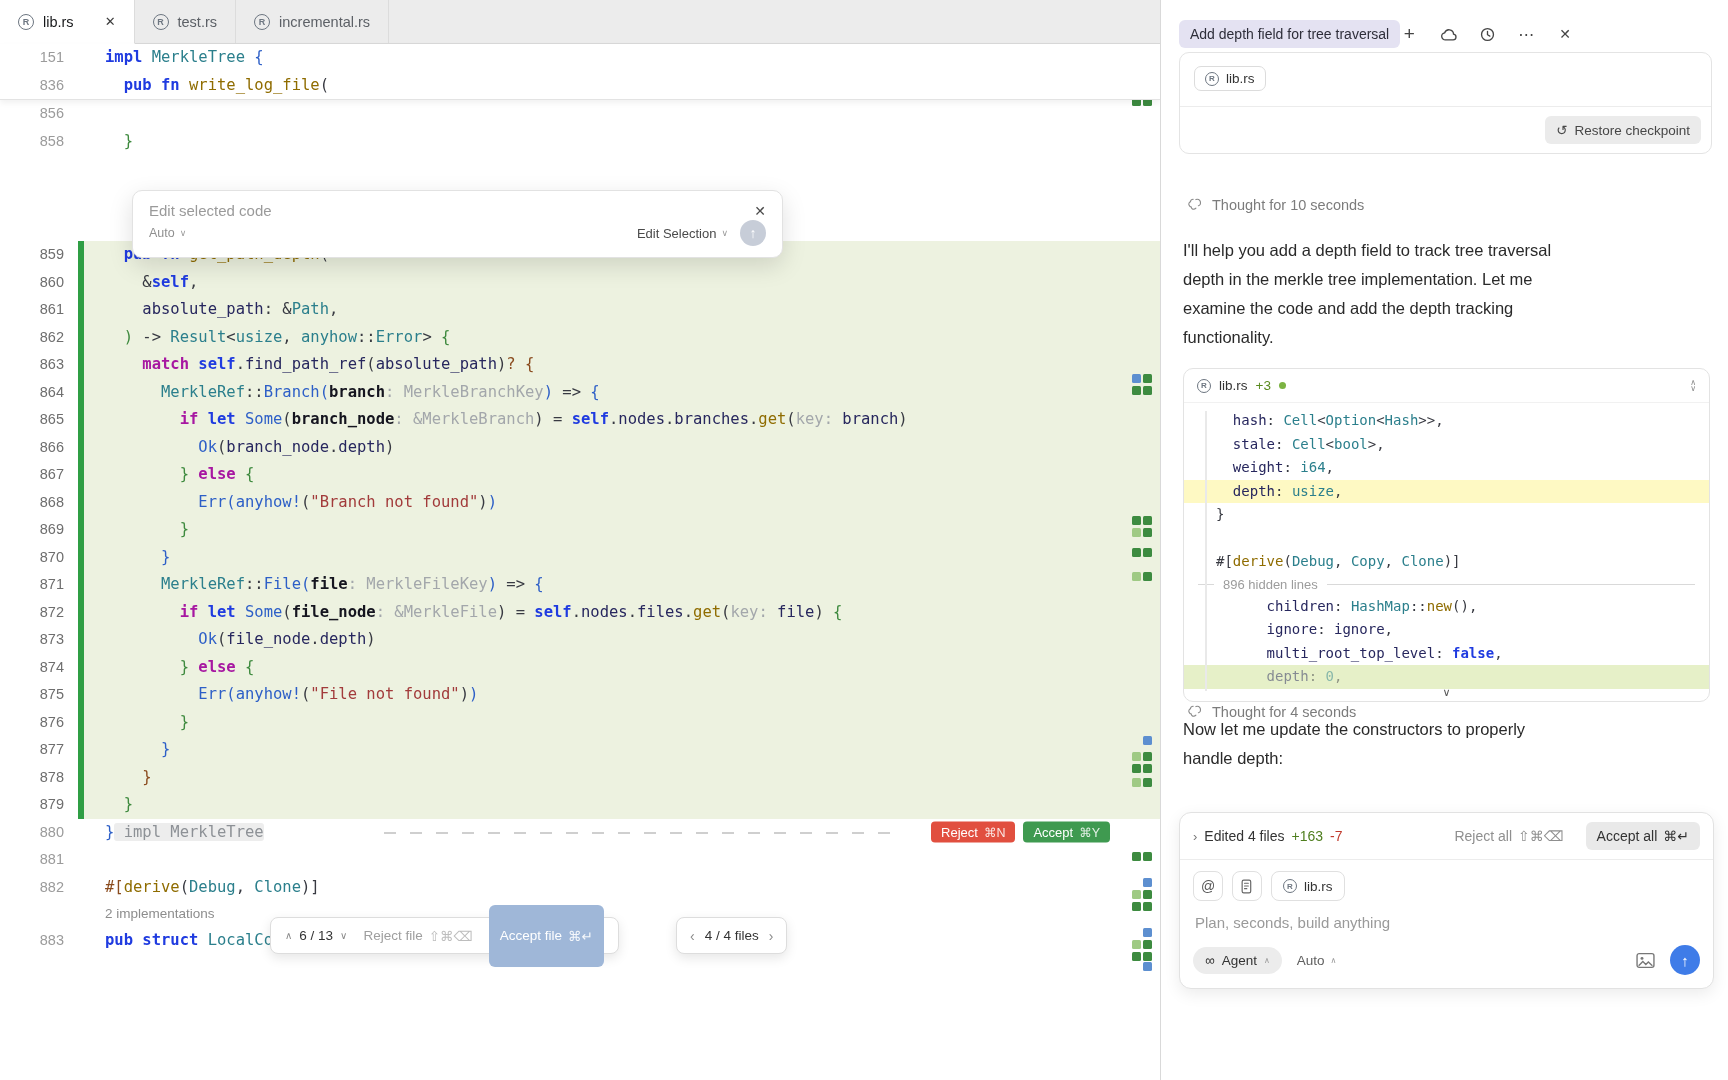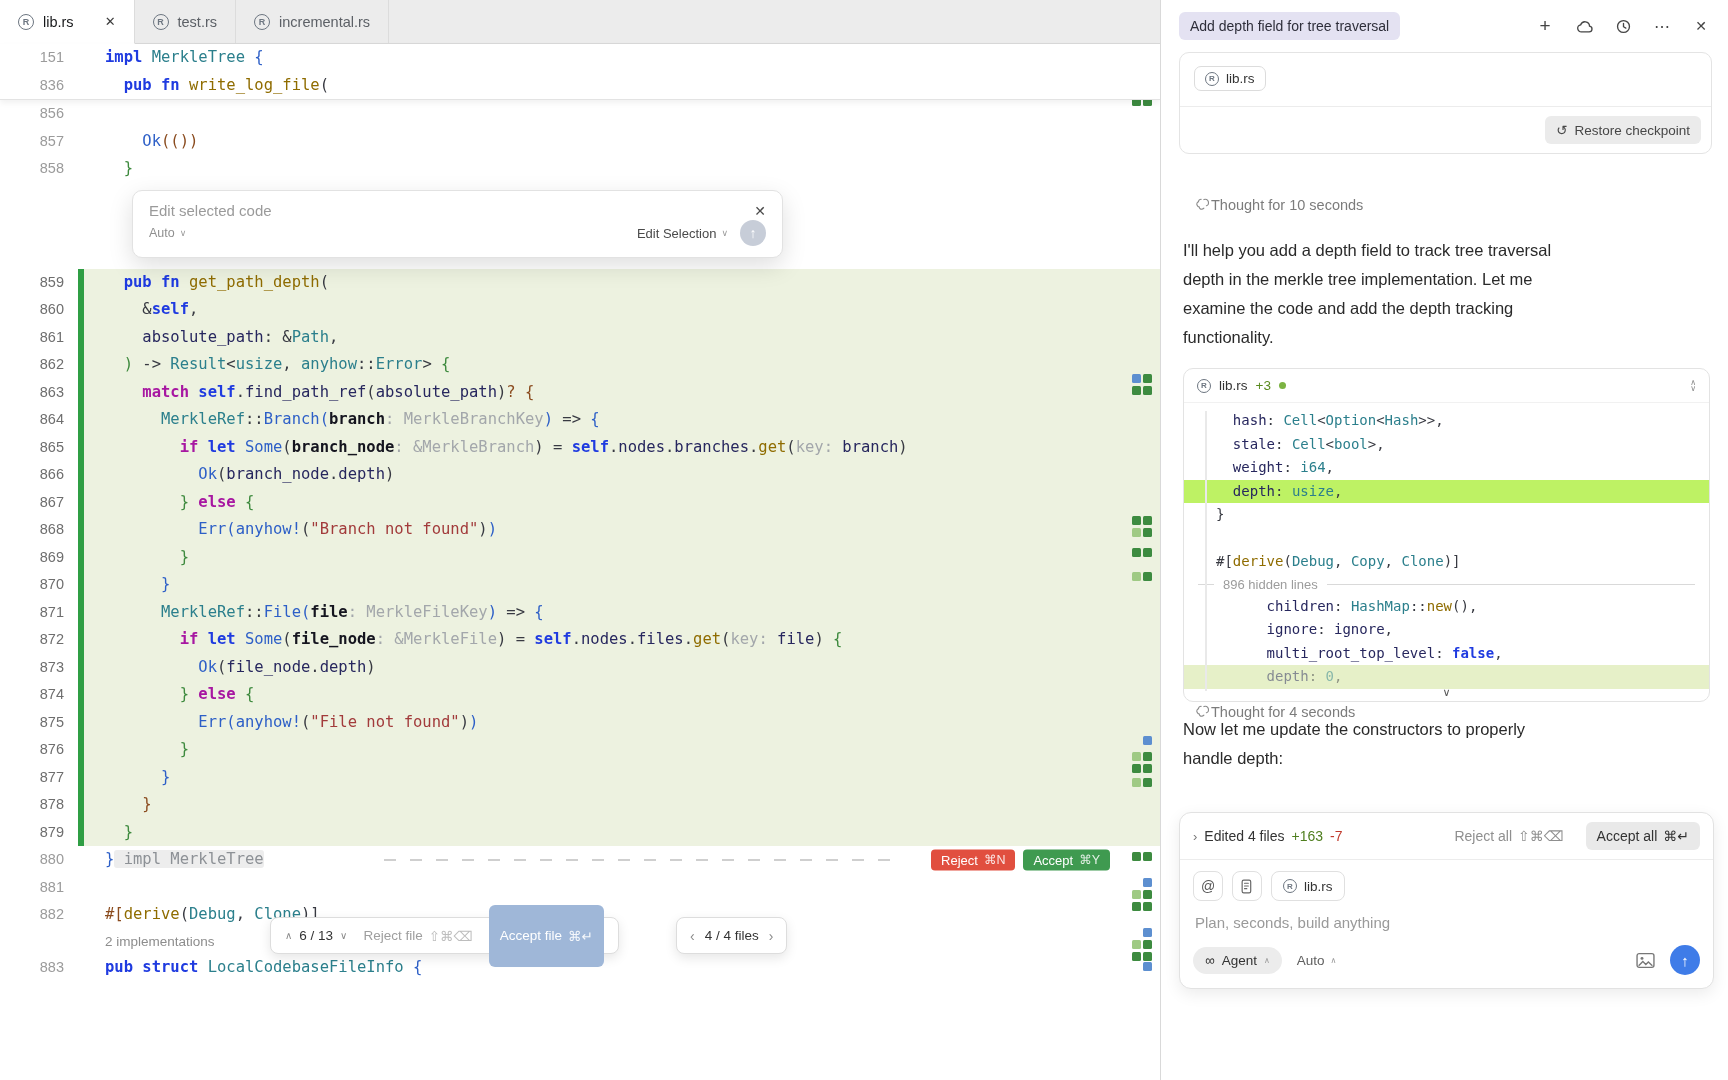--- a/index.html
+++ b/index.html
@@ -72,43 +72,43 @@
   .accfile .keys{opacity:.9}
   .fnavchev{color:#8a8a8a;font-size:14px}
 
   
   .mrow{position:absolute;right:8px;display:flex;gap:2px;z-index:1}
   .sq{width:9px;height:9px;border-radius:1.5px;display:inline-block}
   .sq-b{background:#5d8fd0}.sq-lg{background:#9fca84}.sq-dg{background:#3d8b40}
 
   
   .panel{position:relative;flex:1;border-left:1px solid #d9d9d9;background:#fff}
-  .phead{display:flex;align-items:center;justify-content:space-between;height:44px;padding:4px 18px}
+  .phead{display:flex;align-items:center;height:44px;padding:12px 18px}
   .ptitle{background:#e4e2f2;border-radius:6px;padding:6px 11px;font-size:14px;color:#2e2e3a}
   .picons{display:flex;align-items:center;gap:21px;color:#454545}
   .picon{width:18px;height:18px;display:flex;align-items:center;justify-content:center;font-size:16px;cursor:pointer}
   .ucard{position:absolute;left:18px;right:16px;top:52px;border:1px solid #e4e4e4;border-radius:10px;background:#fff;overflow:hidden}
   .ucard-main{padding:13px 14px 15px}
   .chip{display:inline-flex;align-items:center;gap:7px;border:1px solid #dcdcdc;border-radius:7px;
     padding:4px 10px;font-size:13.5px;color:#333;background:#fff}
   .uprompt{margin-top:13px;font-size:15px;color:#222}
   .ucard-foot{border-top:1px solid #ececec;padding:9px 10px;display:flex;justify-content:flex-end}
   .restore{background:#ebebeb;border:none;border-radius:6px;padding:6px 11px;font-size:13.5px;color:#474747;
     display:flex;gap:7px;align-items:center;font-family:"Liberation Sans",sans-serif;cursor:pointer}
-  .thought{position:absolute;left:34px;display:flex;align-items:center;color:#7c7c7c;font-size:14.5px}
+  .thought{position:absolute;left:26px;display:flex;gap:9px;align-items:center;color:#7c7c7c;font-size:14.5px}
   .pmsg{position:absolute;left:22px;width:462px;font-size:16.5px;line-height:29px;color:#2a2a2a;white-space:pre-line}
 
   .ccard{position:absolute;left:22px;right:18px;top:368px;border:1px solid #e3e3e3;border-radius:10px;background:#fff;overflow:hidden}
   .ccard-head{display:flex;align-items:center;gap:8px;padding:9px 13px;font-size:13.5px;color:#333}
   .plus3{color:#5a8a1e}.gdot{width:7px;height:7px;border-radius:50%;background:#7cb342}
   .expand{margin-left:auto;color:#8a8a8a;display:flex;flex-direction:column;line-height:6px;font-size:8px;cursor:pointer}
   .ccard-body{position:relative;padding:6px 0 12px;border-top:1px solid #f1f1f1}
   .ccard-body::before{content:"";position:absolute;left:21px;top:8px;bottom:10px;width:2px;background:#e9e9e9}
   .cline{font-family:"DejaVu Sans Mono",monospace;font-size:14px;line-height:23.5px;white-space:pre;padding-left:32px}
-  .cline.hl{background:#bef264}
+  .cline.hl{background:#fef9c3}
   .cline.fade{background:#e6f0c8}
   .cline.fade .sgwrap{opacity:.5}
   .cdiv{display:flex;align-items:center;gap:9px;color:#9c9c9c;font-size:13px;padding:3px 14px 3px 14px;font-family:"Liberation Sans",sans-serif}
   .cdiv::before{content:"";width:16px;height:1px;background:#d9d9d9}
   .cdiv::after{content:"";flex:1;height:1px;background:#d9d9d9}
   .cchev{position:absolute;left:50%;bottom:2px;transform:translateX(-50%);color:#555;font-size:11px;cursor:pointer}
 
   .composer{position:absolute;left:18px;right:14px;top:812px;border:1px solid #e2e2e2;border-radius:12px;
     background:#fff;box-shadow:0 5px 16px rgba(0,0,0,.08)}
   .ebar{display:flex;align-items:center;gap:7px;padding:9px 13px;border-bottom:1px solid #ececec;font-size:14px;color:#333}
@@ -167,25 +167,20 @@
           <div class="code"><span class="sg-d">  </span><span class="sg-k">pub</span><span class="sg-d"> </span><span class="sg-k">fn</span><span class="sg-d"> </span><span class="sg-f">write_log_file</span><span class="sg-d">(</span></div>
         </div>
       </div>
     <div id="editor-lines">
         <div class="row">
           <span class="gut">856</span>
           <span class="bar"></span>
           <div class="code"></div>
         </div>
         <div class="row">
-          <span class="gut">857</span>
-          <span class="bar"></span>
-          <div class="code"><span class="sg-d">    </span><span class="sg-tb">Ok</span><span class="sg-pr">(())</span></div>
-        </div>
-        <div class="row">
           <span class="gut">858</span>
           <span class="bar"></span>
           <div class="code"><span class="sg-d">  </span><span class="sg-pg">}</span></div>
         </div>
         <div class="gap"></div>
         <div class="row sel">
           <span class="gut">859</span>
           <span class="bar"></span>
           <div class="code"><span class="sg-d">  </span><span class="sg-k">pub</span><span class="sg-d"> </span><span class="sg-k">fn</span><span class="sg-d"> </span><span class="sg-f">get_path_depth</span><span class="sg-d">(</span></div>
         </div>

